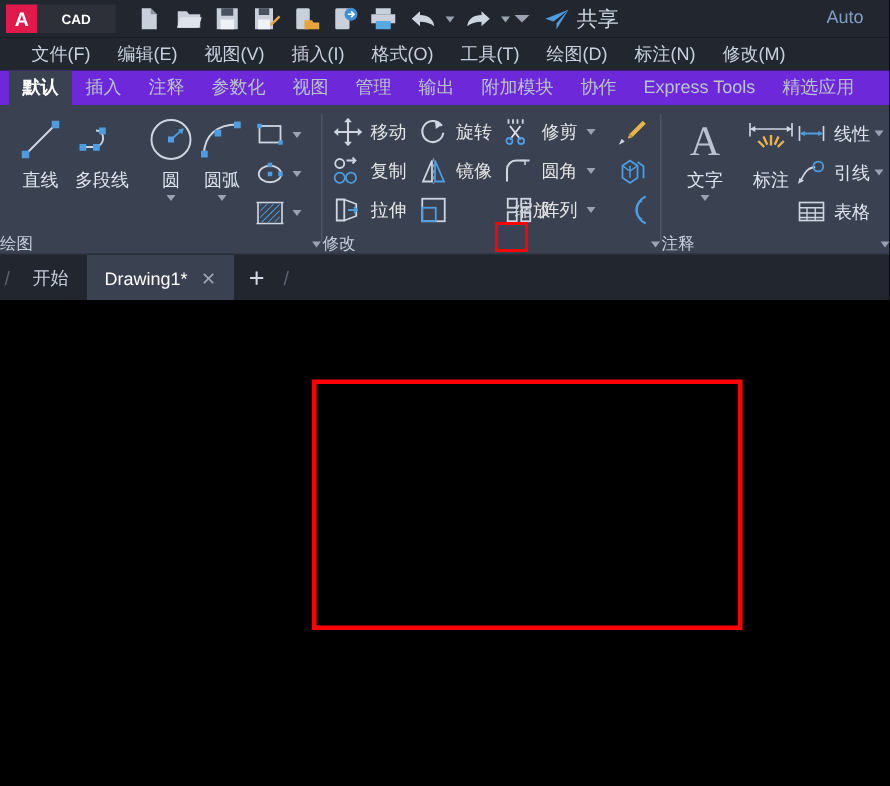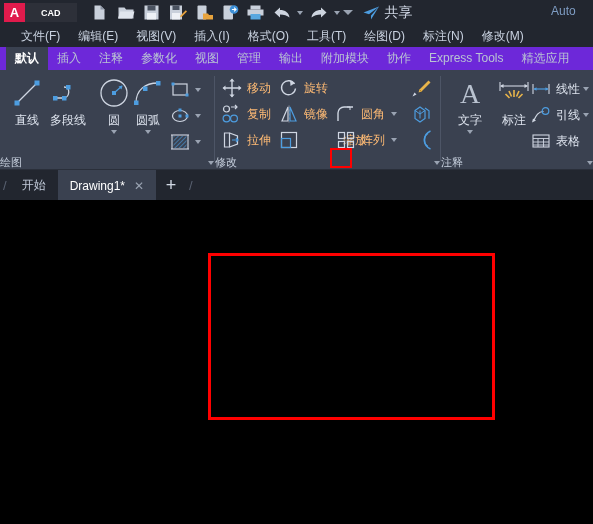--- a/index.html
+++ b/index.html
@@ -174,21 +174,21 @@
   .modrow {
     position: absolute;
     display: flex; align-items: center;
     cursor: default;
   }
   .modrow .ico {
     width: 24px; height: 22px;
     display: flex; align-items: center; justify-content: center;
   }
   .modrow .lbl {
-    color: #fdba74; font-size: 12px;
+    color: #e5e5e5; font-size: 12px;
     margin-left: 3px; white-space: nowrap; font-family: Liberation Serif, serif;
   }
   .modrow .mcaret {
     margin-left: 6px;
   }
 
   
   .hl-box {
     position: absolute;
     border: 2px solid #ff0000;
@@ -474,20 +474,32 @@
       <div class="modrow" style="left:62px; top:7px;">
         <div class="ico">
           <svg width="20" height="20" viewBox="0 0 20 20">
             <path d="M15.5 6A7 7 0 1 0 16.5 10.5" stroke="#cfd6e2" stroke-width="1.4" fill="none"></path>
             <path d="M11 2.5l5 2.5-4.5 3z" fill="#cfd6e2"></path>
           </svg>
         </div>
         <div class="lbl">旋转</div>
       </div>
 
+      <div class="modrow" style="left:119px; top:7px;">
+        <div class="ico">
+          <svg width="20" height="20" viewBox="0 0 20 20">
+            <path d="M3 1.5v3M6 1.5v3M9 1.5v3M12.5 1.5v3" stroke="#cfd6e2" stroke-width="1.2"></path>
+            <path d="M4 6l7 9M11 6l-7 9" stroke="#dfe5ef" stroke-width="1.2"></path>
+            <circle cx="3.6" cy="16" r="2" stroke="#4d9de0" stroke-width="1.2" fill="none"></circle>
+            <circle cx="11.4" cy="16" r="2" stroke="#4d9de0" stroke-width="1.2" fill="none"></circle>
+          </svg>
+        </div>
+        <div class="lbl">修剪</div>
+        <i class="caret-dn mcaret"></i>
+      </div>
 
       <div class="modrow" style="left:195px; top:7px;">
         <div class="ico">
           <svg width="22" height="20" viewBox="0 0 22 20">
             <path d="M17.5 2.5l2 2-9 9-3 1 1-3z" fill="#e8b44a"></path>
             <path d="M8.5 11.5l2 2" stroke="#c08a20" stroke-width="1"></path>
             <path d="M1.5 18.5l4-2-2-2z" fill="#cfd6e2"></path>
           </svg>
         </div>
       </div>

